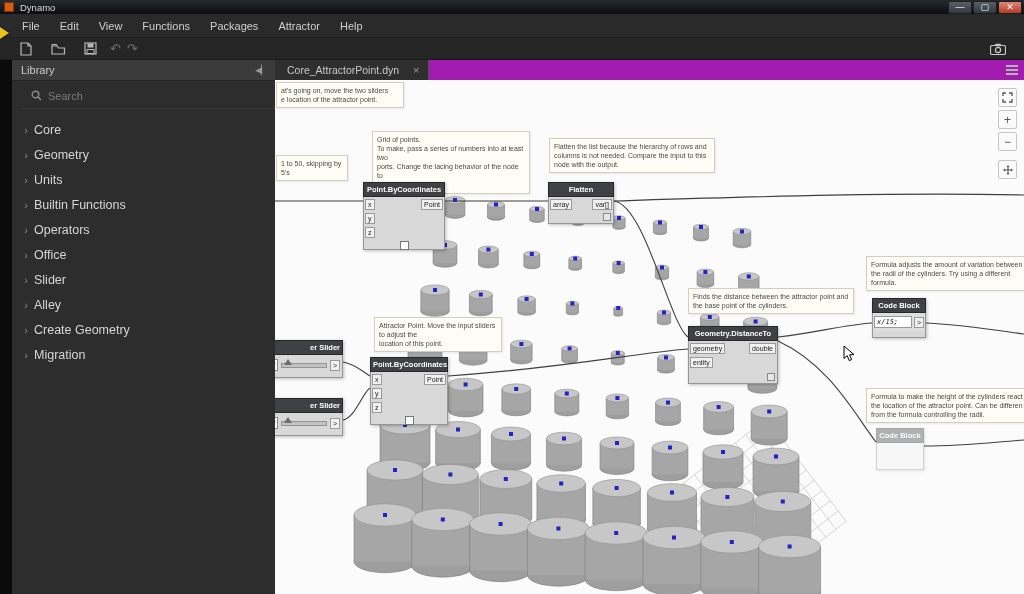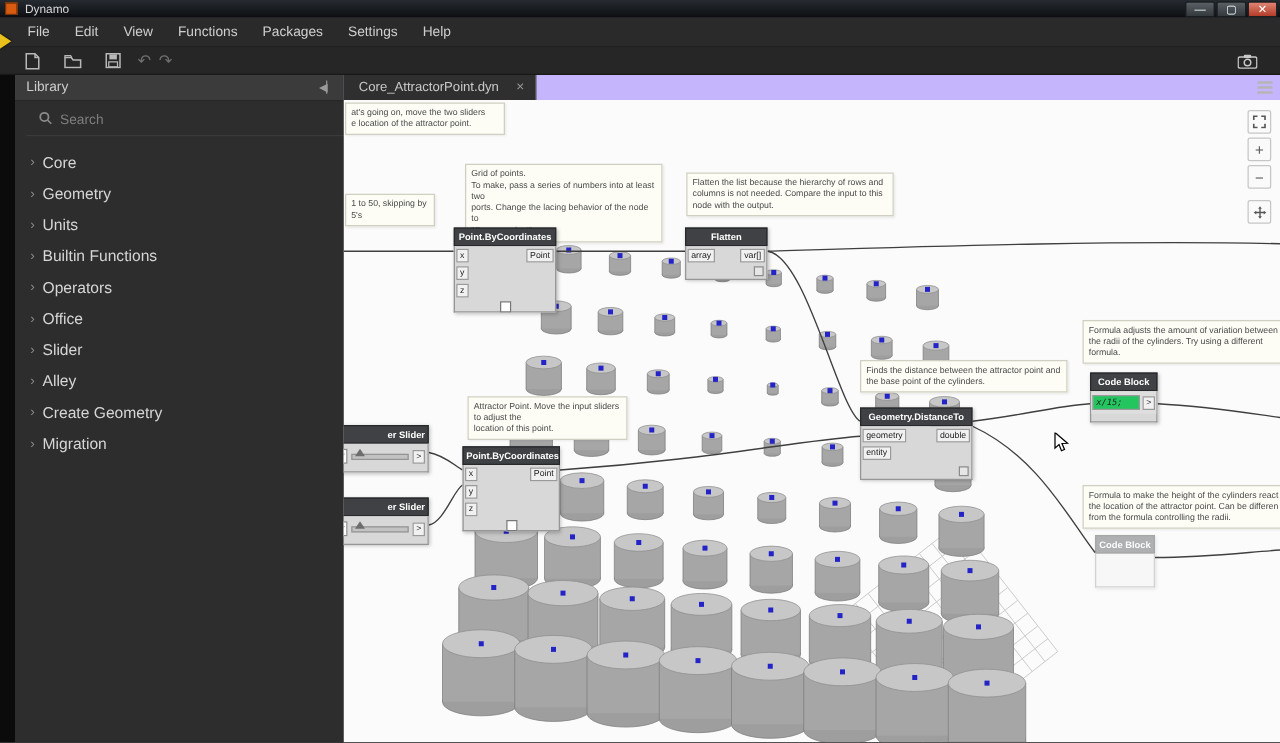--- a/index.html
+++ b/index.html
@@ -40,21 +40,21 @@
   .lib-collapse{color:#9a9a9a;font-size:9px;padding-right:8px;letter-spacing:-1px;}
   .lib-search{height:24px;display:flex;align-items:center;border-bottom:1px solid #3a3a3a;margin-top:3px;margin-left:9px;}
   .search-icon{margin:0 6px 0 10px;}
   .search-text{color:#7d7d7d;font-size:11px;}
   .lib-items{margin-top:8px;}
   .lib-item{display:flex;align-items:center;height:25px;cursor:default;}
   .lib-chevron{color:#8a8a8a;font-size:11px;width:16px;text-align:center;margin-left:6px;}
   .lib-label{color:#d6d6d6;font-size:12.5px;}
   
   .workspace{position:absolute;left:275px;top:0;width:749px;height:534px;}
-  .tabbar{position:absolute;left:0;top:0;width:749px;height:20px;background:#c4b5fd;display:flex;align-items:center;}
+  .tabbar{position:absolute;left:0;top:0;width:749px;height:20px;background:#a21caf;display:flex;align-items:center;}
   .tab{height:20px;display:flex;align-items:center;background:#2f2f2f;border-right:1px solid #555;
        padding:0 8px 0 12px;box-sizing:border-box;}
   .tab-label{color:#c8c8c8;font-size:10.5px;margin-right:14px;}
   .tab-close{color:#999;font-size:11px;}
   .hamburger{position:absolute;right:6px;top:5px;width:12px;}
   .hamburger span{display:block;height:2px;background:#b5b5b5;margin-bottom:2px;}
   
   .canvas{position:absolute;left:0;top:20px;width:749px;height:514px;background:#fbfbfb;overflow:hidden;}
   #canvas-svg{position:absolute;left:0;top:0;}
   
@@ -66,21 +66,21 @@
   .nhead{background:#3f4144;color:#fff;font-weight:bold;font-size:7.5px;text-align:center;
     padding:2px 2px;border:1px solid #26282a;white-space:nowrap;overflow:hidden;}
   .nbody{background:#d8d8d8;border:1px solid #969696;border-top:none;position:relative;}
   .prow{display:flex;justify-content:space-between;padding:1.5px 1px;}
   .pin,.pout{display:inline-block;background:#f1f1f1;border:1px solid #9a9a9a;font-size:7px;
     line-height:9px;padding:0 2px;color:#222;white-space:nowrap;}
   .crow{display:flex;justify-content:center;padding:2px 0 3px;}
   .checkbox{width:7px;height:7px;background:#fff;border:1px solid #777;}
   .lacing{position:absolute;right:2px;bottom:2px;width:6px;height:6px;border:1px solid #8a8a8a;background:#e6e6e6;}
   .cb-body{display:flex;align-items:center;padding:3px 1px;background:#dedede;}
-  .cb-expr{flex:1;background:#22c55e;border:1px solid #9a9a9a;font-family:"DejaVu Sans Mono",monospace;
+  .cb-expr{flex:1;background:#ffffff;border:1px solid #9a9a9a;font-family:"DejaVu Sans Mono",monospace;
     font-size:7px;line-height:10px;padding:0 2px;margin-right:2px;color:#222;font-style:italic;}
   .ghost{opacity:.4;}
   
   .slider-body{display:flex;align-items:center;padding:4px 2px;}
   .slider-valuebox{width:16px;height:10px;background:#fff;border:1px solid #8a8a8a;position:relative;}
   .slider-valuebox:after{content:"";position:absolute;right:1px;top:3px;border-left:3px solid transparent;
     border-right:3px solid transparent;border-top:3px solid #666;}
   .slider-track{flex:1;height:3px;background:#c2c2c2;border:1px solid #949494;margin:0 3px;position:relative;}
   .slider-handle{position:absolute;left:2px;top:-5px;width:0;height:0;
     border-left:4px solid transparent;border-right:4px solid transparent;border-bottom:6px solid #6d6d6d;}
@@ -104,21 +104,21 @@
       <span class="win-btn close">✕</span>
     </span>
   </div>
 
   <div class="menubar">
     <span class="menu-item">File</span>
     <span class="menu-item">Edit</span>
     <span class="menu-item">View</span>
     <span class="menu-item">Functions</span>
     <span class="menu-item">Packages</span>
-    <span class="menu-item">Settings</span>
+    <span class="menu-item">Attractor</span>
     <span class="menu-item">Help</span>
   </div>
   <div class="notif-arrow"></div>
 
   <div class="toolbar">
     <span class="tool-btn">
       <svg width="12" height="14" viewBox="0 0 12 14">
         <path d="M1,1 h7 l3,3 v9 h-10 z" fill="none" stroke="#b8b8b8" stroke-width="1.2"></path>
         <path d="M8,1 v3 h3" fill="none" stroke="#b8b8b8" stroke-width="1.2"></path>
       </svg>

